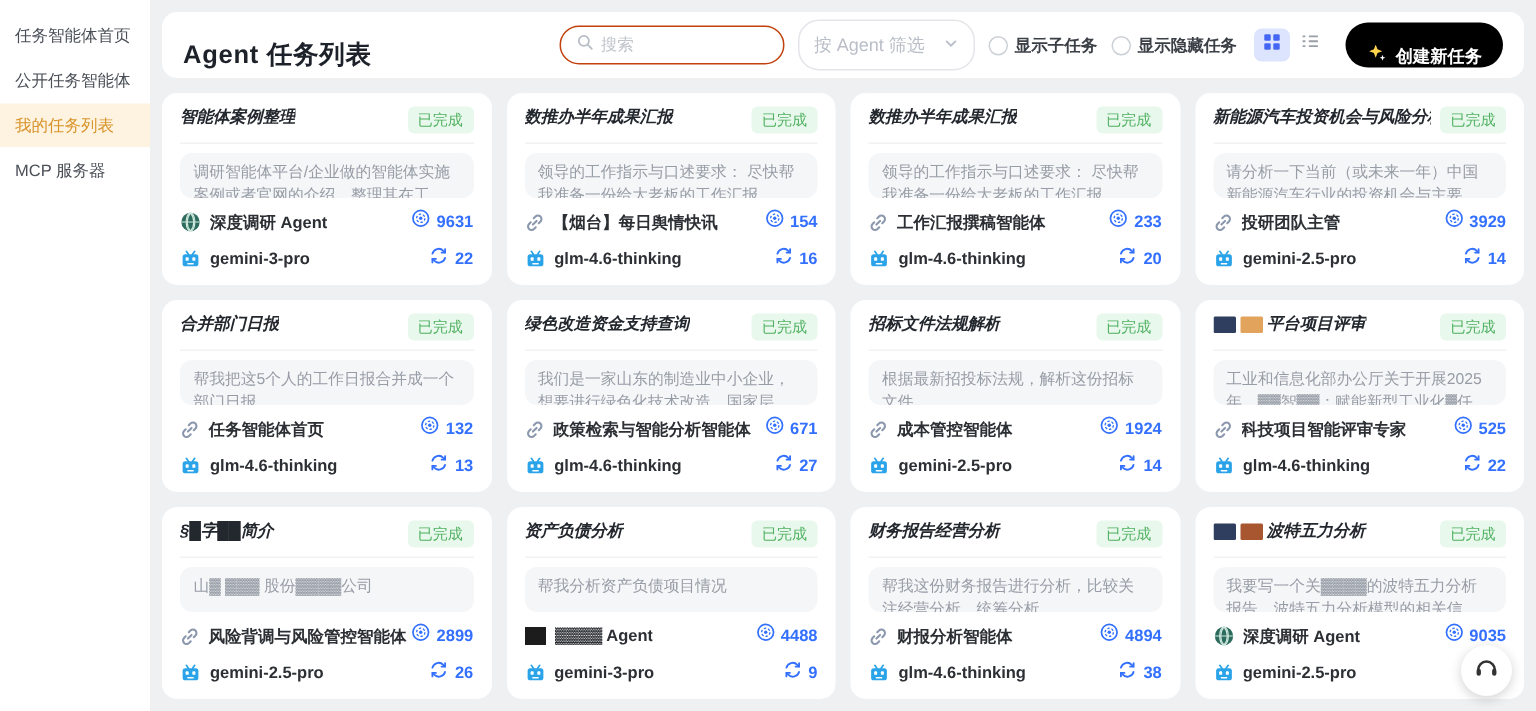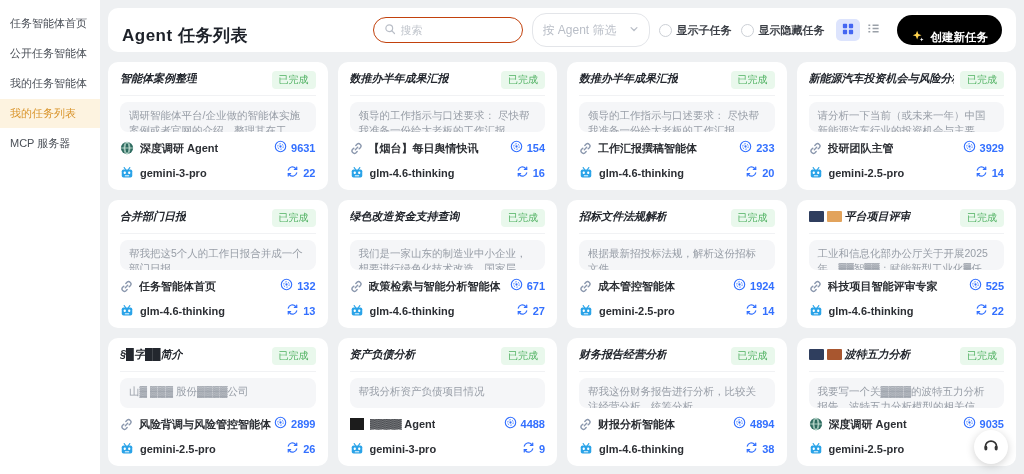--- a/index.html
+++ b/index.html
@@ -57,21 +57,20 @@
 
   
   .headset-fab { position:absolute; right:16px; bottom:10px; width:34px; height:34px; border-radius:50%; background:#fff; box-shadow:0 2px 8px rgba(0,0,0,.18); display:flex; align-items:center; justify-content:center; cursor:pointer; }
 </style>
 </head>
 <body>
 
 <div class="sidebar">
   <div class="side-item">任务智能体首页</div>
   <div class="side-item">公开任务智能体</div>
-  <div class="side-item">我的任务智能体</div>
   <div class="side-item active">我的任务列表</div>
   <div class="side-item">MCP 服务器</div>
 </div>
 
 <div class="main">
 
   <div class="header-card">
     <div class="hc-left">
       <span>
         <svg width="19" height="19" viewBox="0 0 16 16">

